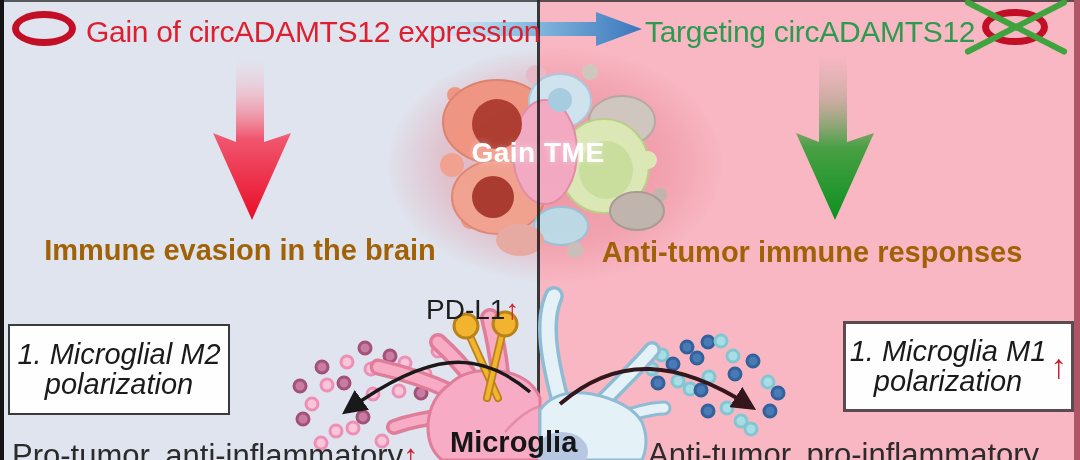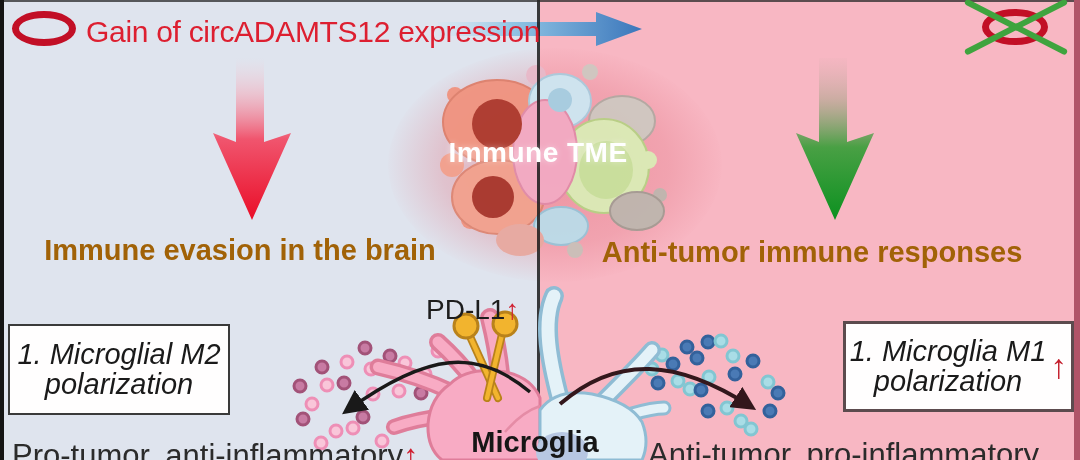--- a/index.html
+++ b/index.html
@@ -24,21 +24,21 @@
   .xline{height:6px;background:#3fa43e;border-radius:3px;transform-origin:center;}
   .toplabel{font-size:30px;white-space:nowrap;letter-spacing:-0.3px;}
   .headline{font-size:29px;font-weight:bold;color:#a16207;text-align:center;white-space:nowrap;}
   .tme{font-size:28px;font-weight:bold;color:#ffffff;text-align:center;letter-spacing:.5px;
        text-shadow:0 0 6px rgba(255,255,255,.45);white-space:nowrap;}
   .notebox{background:#fffefe;box-sizing:border-box;display:flex;align-items:center;justify-content:center;}
   .notebox .txt{font-style:italic;font-size:29px;line-height:1.02;color:#1a1a1a;text-align:center;}
   .pdl1{font-size:28px;color:#1d1d1d;white-space:nowrap;margin-top:8px;}
   .redup{color:#d01f30;font-weight:bold;}
   .bottomtext{font-size:31px;color:#2b2b2b;white-space:nowrap;}
-  .microglia-label{font-size:29px;font-weight:bold;color:#161616;text-align:center;white-space:nowrap;}
+  .microglia-label{font-size:29px;font-weight:bold;color:#161616;white-space:nowrap;}
   .dot{
     position:absolute;width:15px;height:15px;border-radius:50%;
     border:3px solid transparent;box-sizing:border-box;transform:translate(-50%,-50%);
   }
   svg{display:block;}
 </style>
 </head>
 <body>
 
 <div id="stage">
@@ -190,30 +190,31 @@
     <path d="M560,404 C618,354 678,360 750,406" fill="none" stroke="#33171c" stroke-width="4" marker-end="url(#mR)"></path>
   </svg>
 
   <div class="abs frame-top"></div>
   <div class="abs frame-left"></div>
   <div class="abs frame-right"></div>
 
   <div class="abs ring" style="left:12px;top:11px;width:64px;height:35px;"></div>
   <div class="abs toplabel" style="left:86px;top:15px;color:#dd1f30;">Gain of circADAMTS12 expression</div>
 
+  <div class="abs toplabel" style="left:645px;top:15px;color:#2d9b4f;">Targeting circADAMTS12</div>
   <div>
     <div class="abs ring" style="left:982px;top:9px;width:66px;height:36px;"></div>
     <div class="abs xline" style="left:959px;top:24px;width:114px;transform:rotate(27deg);"></div>
     <div class="abs xline" style="left:959px;top:24px;width:114px;transform:rotate(-27deg);"></div>
   </div>
 
   <div class="abs headline" style="left:10px;top:234px;width:460px;">Immune evasion in the brain</div>
   <div class="abs headline" style="left:582px;top:236px;width:460px;">Anti-tumor immune responses</div>
 
-  <div class="abs tme" style="left:448px;top:137px;width:180px;">Immune TME</div>
+  <div class="abs tme" style="left:448px;top:137px;width:180px;">Gain TME</div>
 
   <div class="abs pdl1" style="left:426px;top:286px;">
     <span>PD-L1</span><span class="redup">↑</span>
   </div>
 
   <div class="abs notebox" style="left:8px;top:324px;width:222px;height:91px;border:2px solid #3a3a3a;">
     <div class="txt">
       <div>1. Microglial M2</div>
       <div>polarization</div>
     </div>

